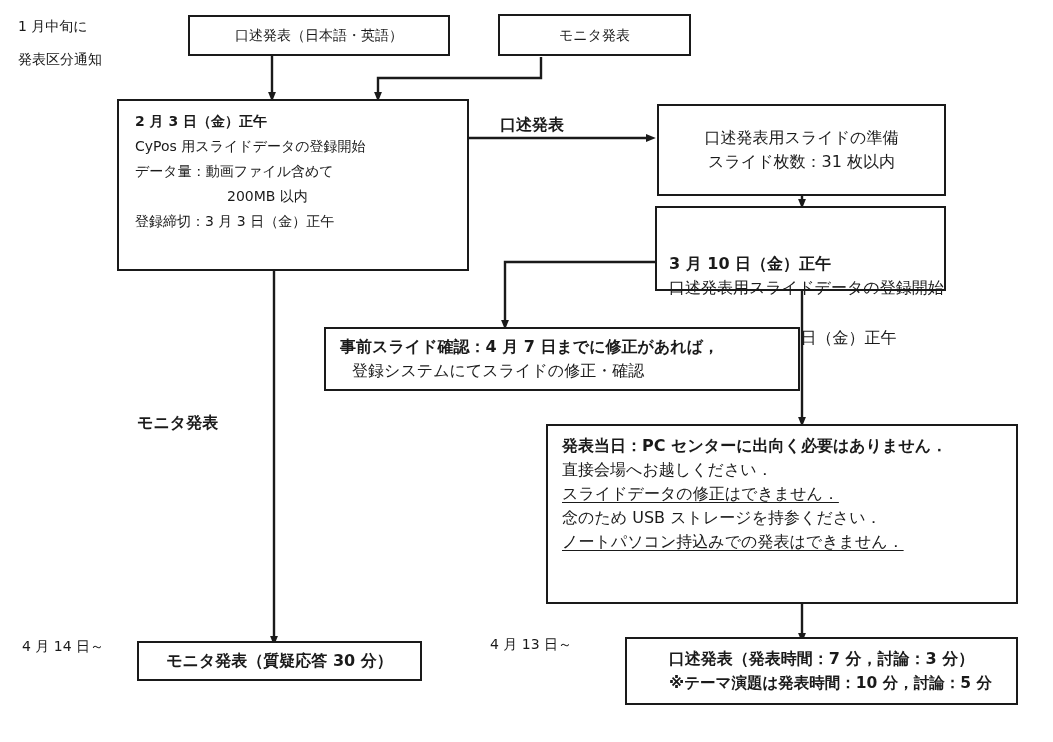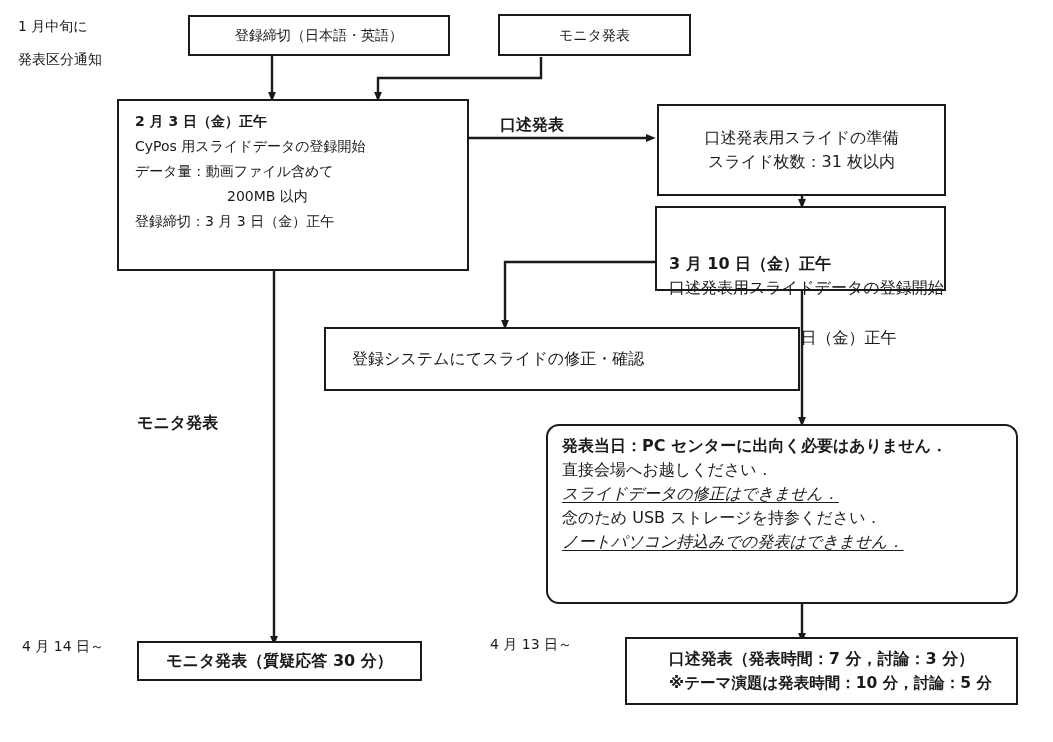--- a/index.html
+++ b/index.html
@@ -31,21 +31,21 @@
     justify-content:center;
   }
   .lbl{
     position:absolute;
     white-space:nowrap;
     background:transparent;
   }
   .line{ white-space:nowrap; }
   .ctr{ text-align:center; }
   .b{ font-weight:bold; }
-  .u{ text-decoration:underline; text-underline-offset:3px;font-style:italic; }
+  .u{ text-decoration:underline; text-underline-offset:3px; }
   .f17{ font-size:14px; line-height:25px; }
   .f16{ font-size:16px; line-height:24px; }
   .f15{ font-size:15.5px; line-height:24px; }
   .pad{ padding:0 10px; }
 </style>
 </head>
 <body>
 
 <div id="canvas">
 
@@ -74,21 +74,21 @@
       <path d="M274,271 L274,641" marker-end="url(#ah)"></path>
     </g>
   </svg>
 
   <div class="lbl f17" style="left:18px; top:14px;">
     <div class="line">1 月中旬に</div>
     <div class="line" style="margin-top:8px;">発表区分通知</div>
   </div>
 
   <div class="box" style="left:188px; top:15px; width:262px; height:41px;">
-    <div class="ctr f17 pad">登録締切（日本語・英語）</div>
+    <div class="ctr f17 pad">口述発表（日本語・英語）</div>
   </div>
 
   <div class="box" style="left:498px; top:14px; width:193px; height:42px;">
     <div class="ctr f17 pad">モニタ発表</div>
   </div>
 
   <div class="box" style="left:86px; top:99px; width:352px; height:172px; justify-content:flex-start; padding-top:8px;margin-left:31px;">
     <div class="line f17 b" style="padding-left:16px;">2 月 3 日（金）正午</div>
     <div class="line f17" style="padding-left:16px;">CyPos 用スライドデータの登録開始</div>
     <div class="line f17" style="padding-left:16px;">データ量：動画ファイル含めて</div>
@@ -105,24 +105,27 @@
     <div class="ctr f16">スライド枚数：31 枚以内</div>
   </div>
 
   <div class="box" style="left:655px; top:206px; width:291px; height:85px; justify-content:flex-start; padding-top:4px;">
     <div class="line f16 b" style="padding-left:12px;margin-top:40px;">3 月 10 日（金）正午</div>
     <div class="line f16" style="padding-left:12px;">口述発表用スライドデータの登録開始</div>
     <div class="line f16" style="padding-left:12px;margin-top:26px;">登録締切：4 月 7 日（金）正午</div>
   </div>
 
   <div class="box" style="left:324px; top:327px; width:476px; height:64px; justify-content:center;">
+    <div class="line f16" style="padding-left:14px;">
+      <span class="b">事前スライド確認：4 月 7 日までに修正があれば，</span>
+    </div>
     <div class="line f16" style="padding-left:26px;">登録システムにてスライドの修正・確認</div>
   </div>
 
-  <div class="box" style="left:546px; top:424px; width:472px; height:180px; justify-content:flex-start; padding-top:8px;border-radius:13px;">
+  <div class="box" style="left:546px; top:424px; width:472px; height:180px; justify-content:flex-start; padding-top:8px;">
     <div class="line f16" style="padding-left:14px;">
       <span class="b">発表当日：PC センターに出向く必要はありません．</span>
     </div>
     <div class="line f16" style="padding-left:14px;">直接会場へお越しください．</div>
     <div class="line f16" style="padding-left:14px;">
       <span class="u">スライドデータの修正はできません．</span>
     </div>
     <div class="line f16" style="padding-left:14px;">念のため USB ストレージを持参ください．</div>
     <div class="line f16" style="padding-left:14px;">
       <span class="u">ノートパソコン持込みでの発表はできません．</span>

